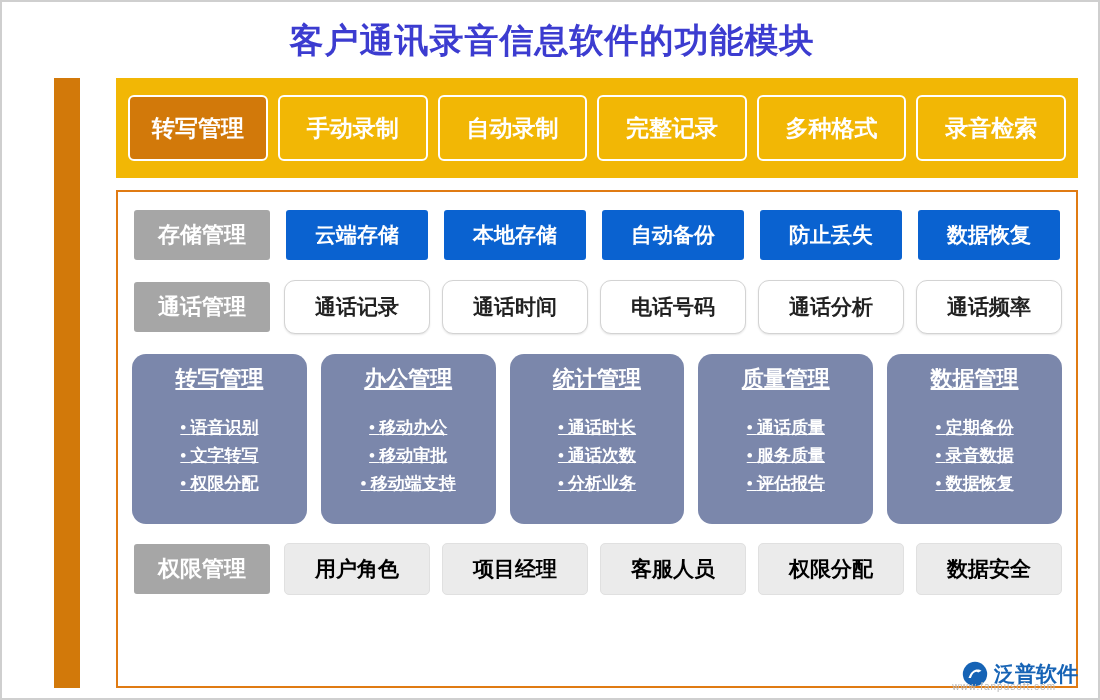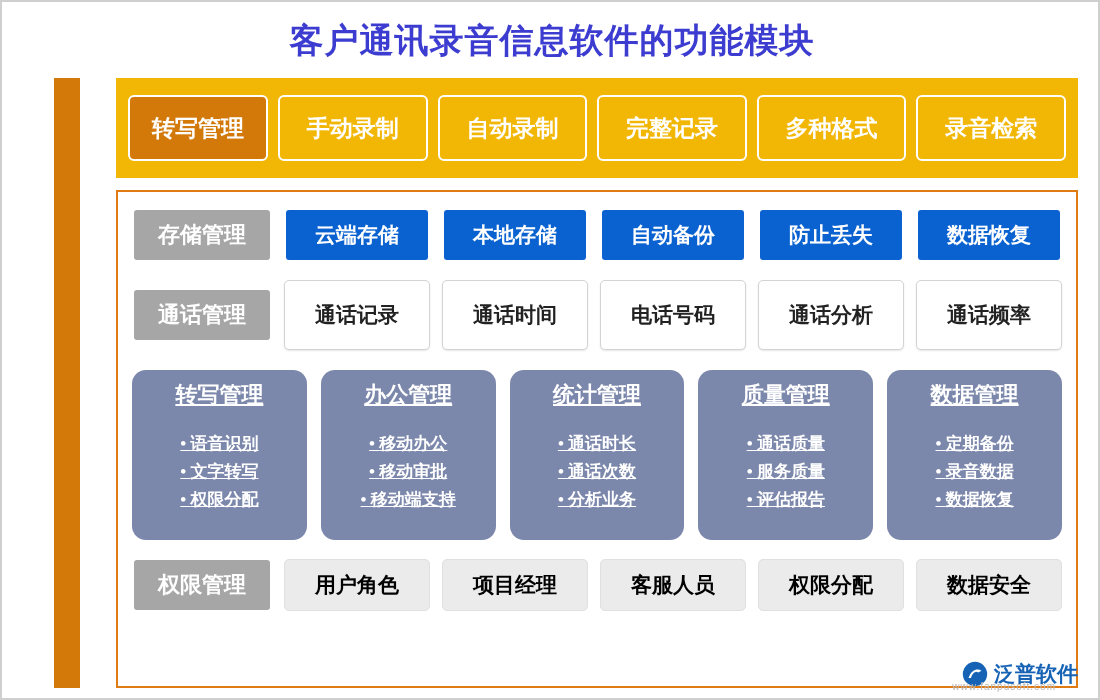--- a/index.html
+++ b/index.html
@@ -119,24 +119,24 @@
     background: #0a62d0;
     border: 2px solid #ffffff;
     border-radius: 5px;
     color: #ffffff;
     font-size: 21px;
   }
   
   .row-call { margin-top: 18px; }
   .chip-white {
     flex: 1;
-    height: 70px;
+    height: 54px;
     background: #ffffff;
     border: 1px solid #d3d3d3;
-    border-radius: 5px;
+    border-radius: 11px;
     color: #222222;
     font-size: 21px;
     box-shadow: 0 1px 2px rgba(0,0,0,0.10);
   }
   
   .row-cards {
     display: flex;
     gap: 14px;
     margin-top: 20px;
   }

